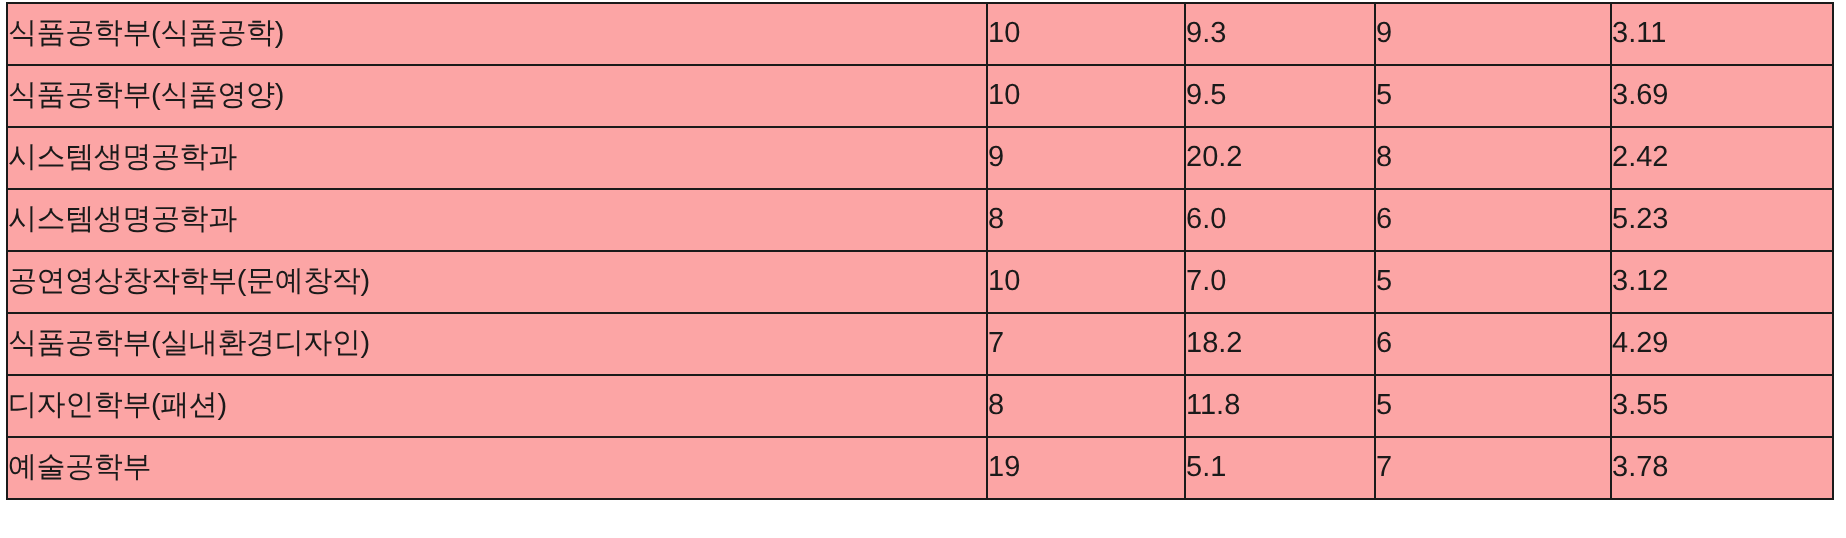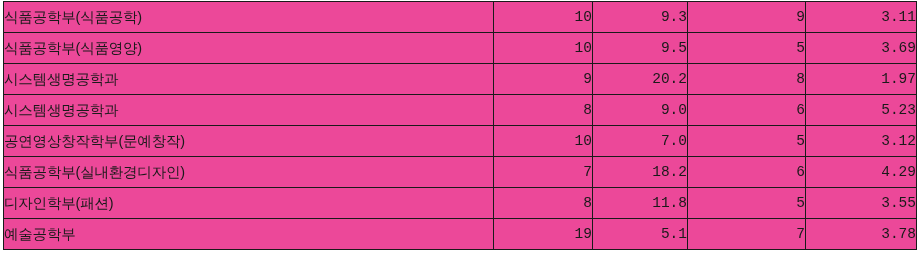--- a/index.html
+++ b/index.html
@@ -16,42 +16,41 @@
   #table-wrap {
     position: absolute;
     left: 3px;
     top: 1px;
     width: 913px;
   }
   table.data-table {
     border-collapse: collapse;
     width: 913px;
     table-layout: fixed;
-    background: #ec4899;
+    background: #fca5a5;
   }
   table.data-table td {
     border: 1px solid #1a1a1a;
     height: 31px;
     box-sizing: border-box;
     font-size: 14.5px;
     color: #1a1a1a;
     line-height: 1.15;
     padding: 0;
     overflow: hidden;
     white-space: nowrap;
   }
   td.c-name {
     text-align: left;
     padding-left: 9px;
     padding-right: 4px;
     letter-spacing: -0.2px;
   }
   td.c-num {
-    text-align: right;
-    font-family: Liberation Mono, monospace;
+    text-align: left;
   }
   
   col.w-name { width: 490px; }
   col.w-n1   { width: 99px; }
   col.w-n2   { width: 95px; }
   col.w-n3   { width: 118px; }
   col.w-n4   { width: 111px; }
 </style>
 </head>
 <body>
@@ -80,27 +79,27 @@
           <td class="c-num">9.5</td>
           <td class="c-num">5</td>
           <td class="c-num">3.69</td>
           <td class="c-num">3.74</td>
         </tr>
         <tr>
           <td class="c-name">시스템생명공학과</td>
           <td class="c-num">9</td>
           <td class="c-num">20.2</td>
           <td class="c-num">8</td>
-          <td class="c-num">1.97</td>
+          <td class="c-num">2.42</td>
           <td class="c-num">2.48</td>
         </tr>
         <tr>
           <td class="c-name">시스템생명공학과</td>
           <td class="c-num">8</td>
-          <td class="c-num">9.0</td>
+          <td class="c-num">6.0</td>
           <td class="c-num">6</td>
           <td class="c-num">5.23</td>
           <td class="c-num">5.62</td>
         </tr>
         <tr>
           <td class="c-name">공연영상창작학부(문예창작)</td>
           <td class="c-num">10</td>
           <td class="c-num">7.0</td>
           <td class="c-num">5</td>
           <td class="c-num">3.12</td>

